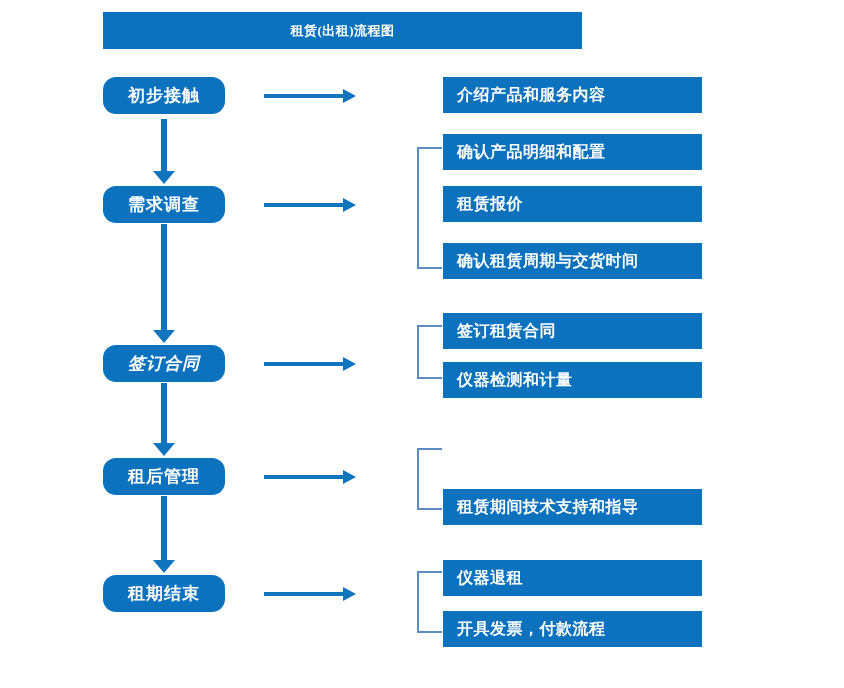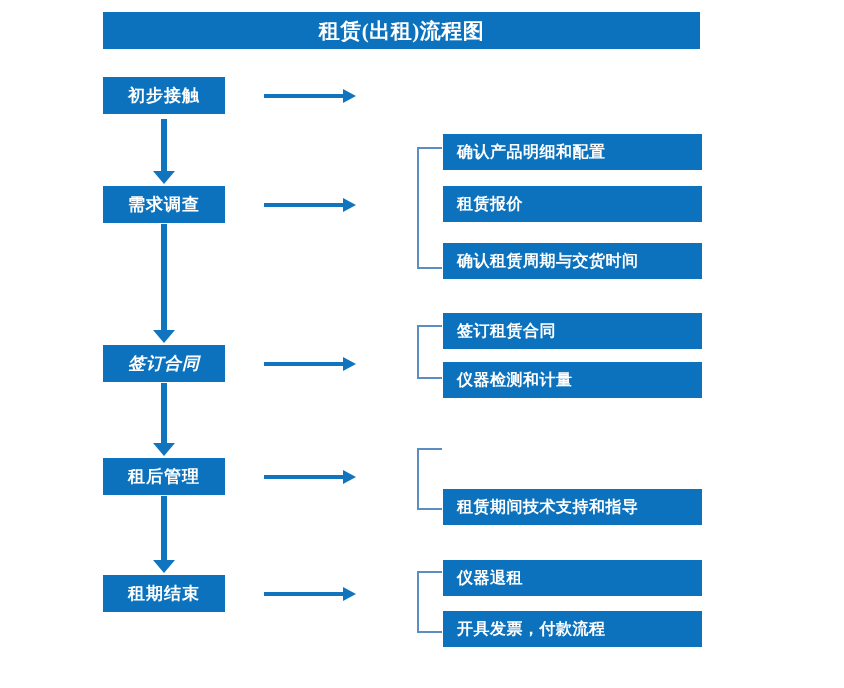--- a/index.html
+++ b/index.html
@@ -20,45 +20,46 @@
     left: 0; top: 0;
     width: 844px;
     height: 688px;
   }
 
   
   .title-bar {
     position: absolute;
     left: 103px;
     top: 12px;
-    width: 597px;
+    width: 479px;
     height: 37px;
     background: #0C72BD;
     color: #ffffff;
-    font-size: 21px;
+    font-size: 13px;
     font-weight: bold;
     display: flex;
     align-items: center;
     justify-content: center;
     letter-spacing: 0.5px;
   }
 
   
   .stage-box {
     position: absolute;
     width: 122px;
     height: 37px;
     background: #0C72BD;
     color: #ffffff;
     font-size: 17px;
     font-weight: bold;
     display: flex;
     align-items: center;
     justify-content: center;
     letter-spacing: 1px;
+    border-radius: 13px;
   }
 
   
   .detail-box {
     position: absolute;
     left: 443px;
     width: 259px;
     height: 36px;
     background: #0C72BD;
     color: #ffffff;
@@ -192,20 +193,21 @@
   </div>
 
   <div class="bracket" style="top:147px; height:122px;"></div>
 
   <div class="bracket" style="top:325px; height:54px;"></div>
 
   <div class="bracket" style="top:448px; height:62px;"></div>
 
   <div class="bracket" style="top:571px; height:62px;"></div>
 
+  <div class="detail-box" style="top:77px;">介绍产品和服务内容</div>
 
   <div class="detail-box" style="top:134px;">确认产品明细和配置</div>
   <div class="detail-box" style="top:186px;">租赁报价</div>
   <div class="detail-box" style="top:243px;">确认租赁周期与交货时间</div>
 
   <div class="detail-box" style="top:313px;">签订租赁合同</div>
   <div class="detail-box" style="top:362px;">仪器检测和计量</div>
 
   <div class="detail-box" style="top:489px;">租赁期间技术支持和指导</div>
 

